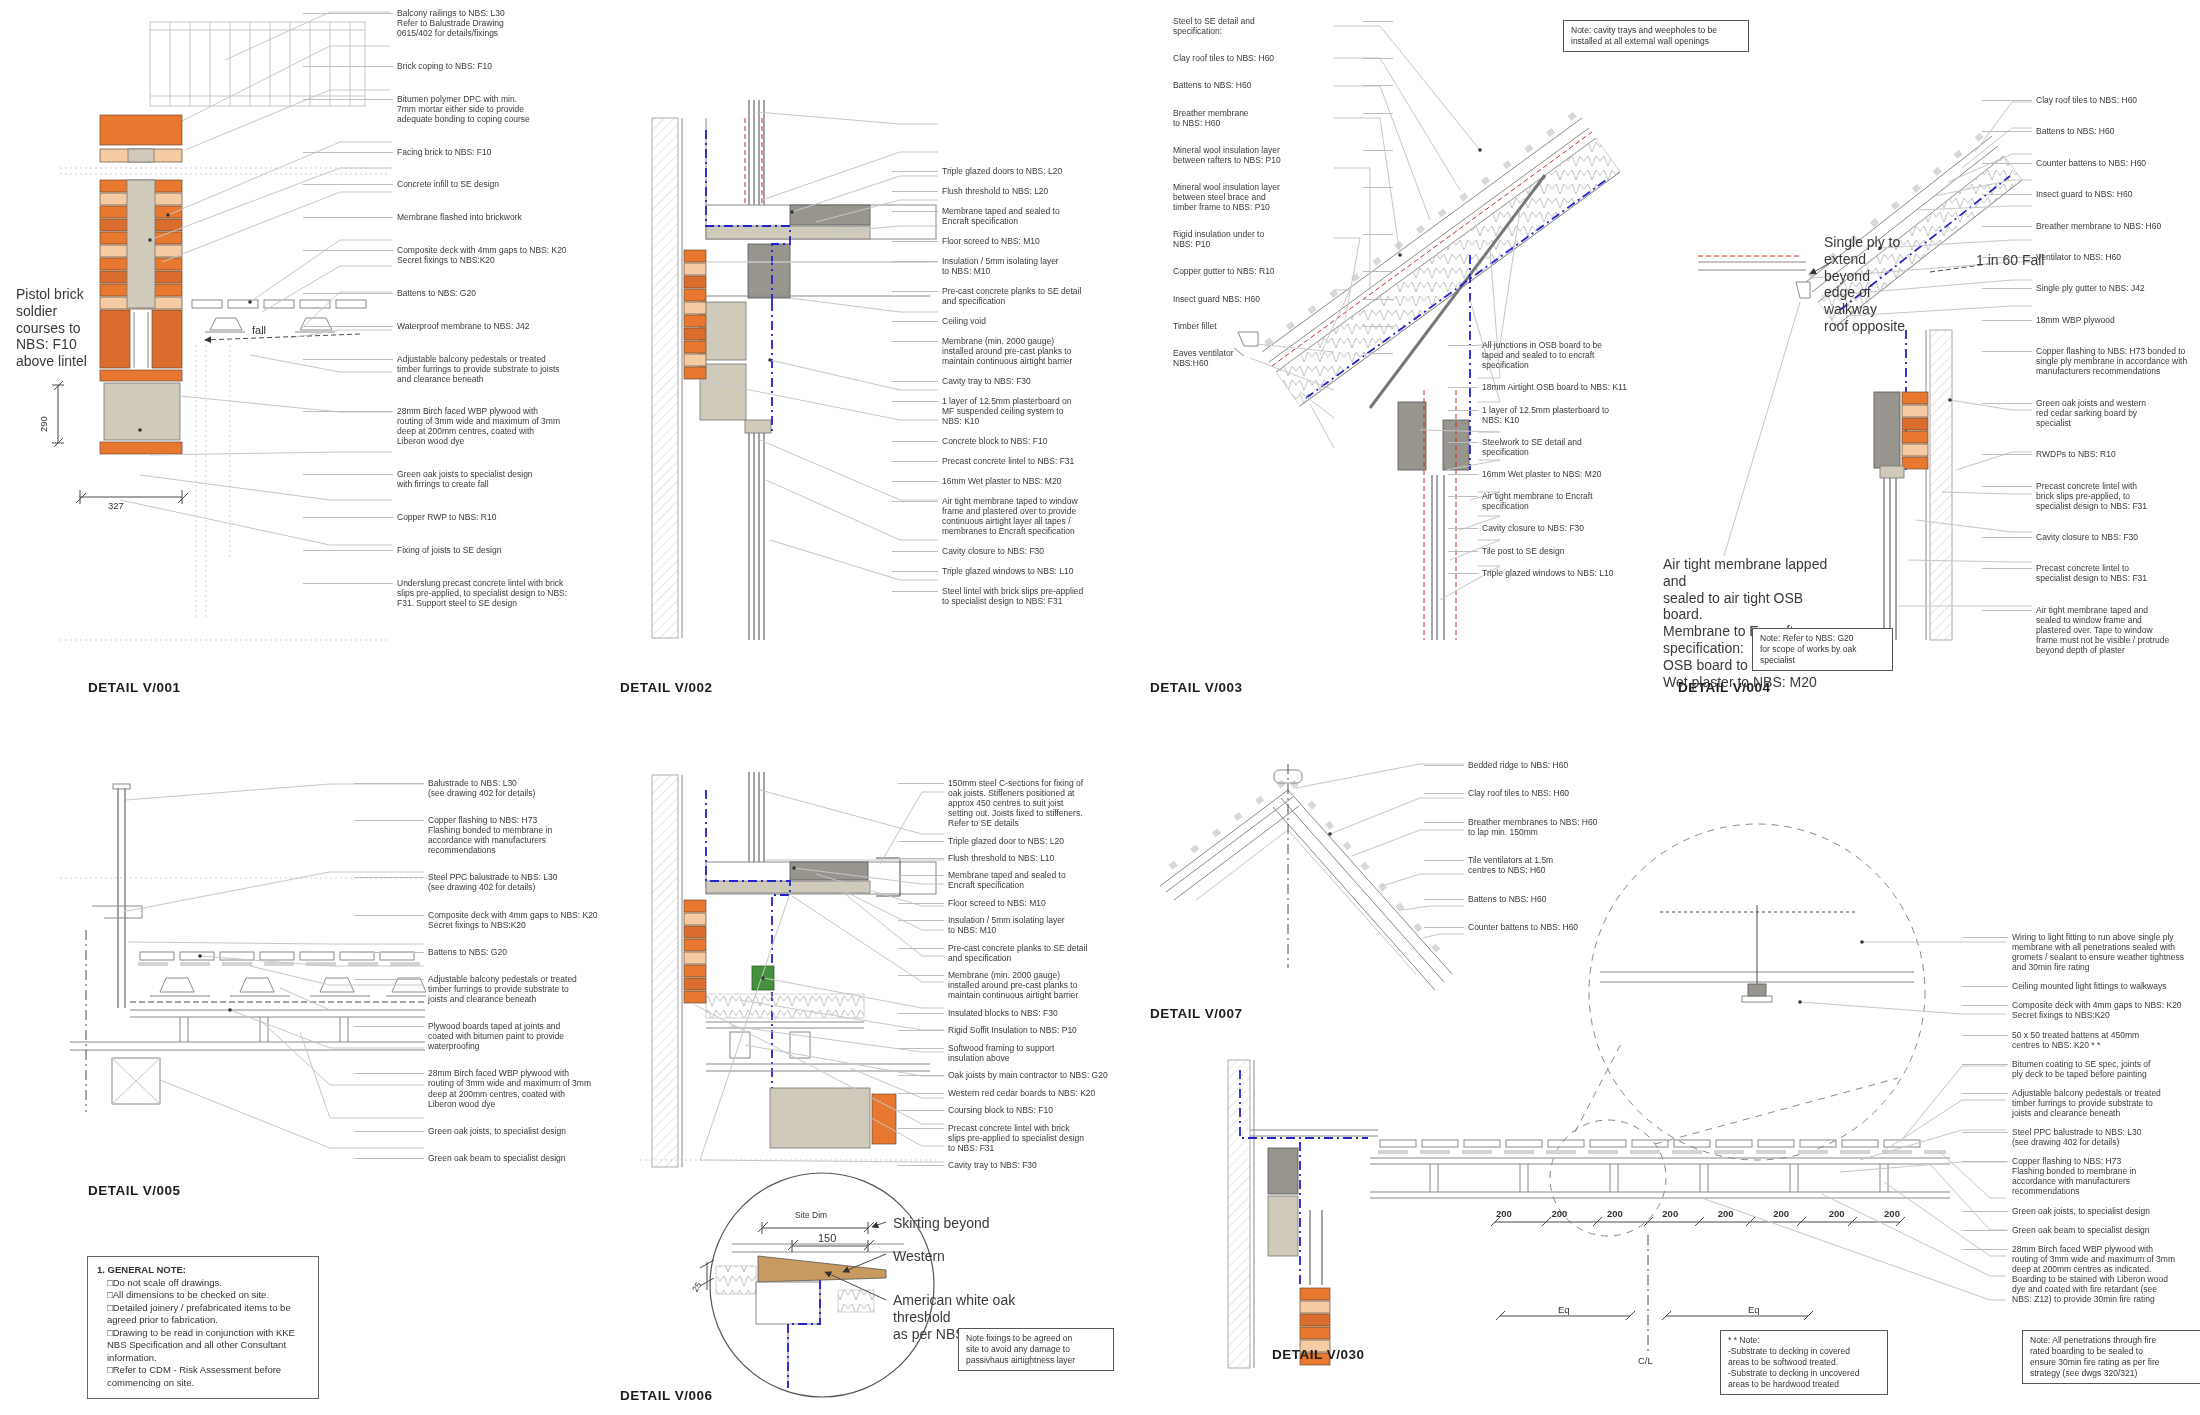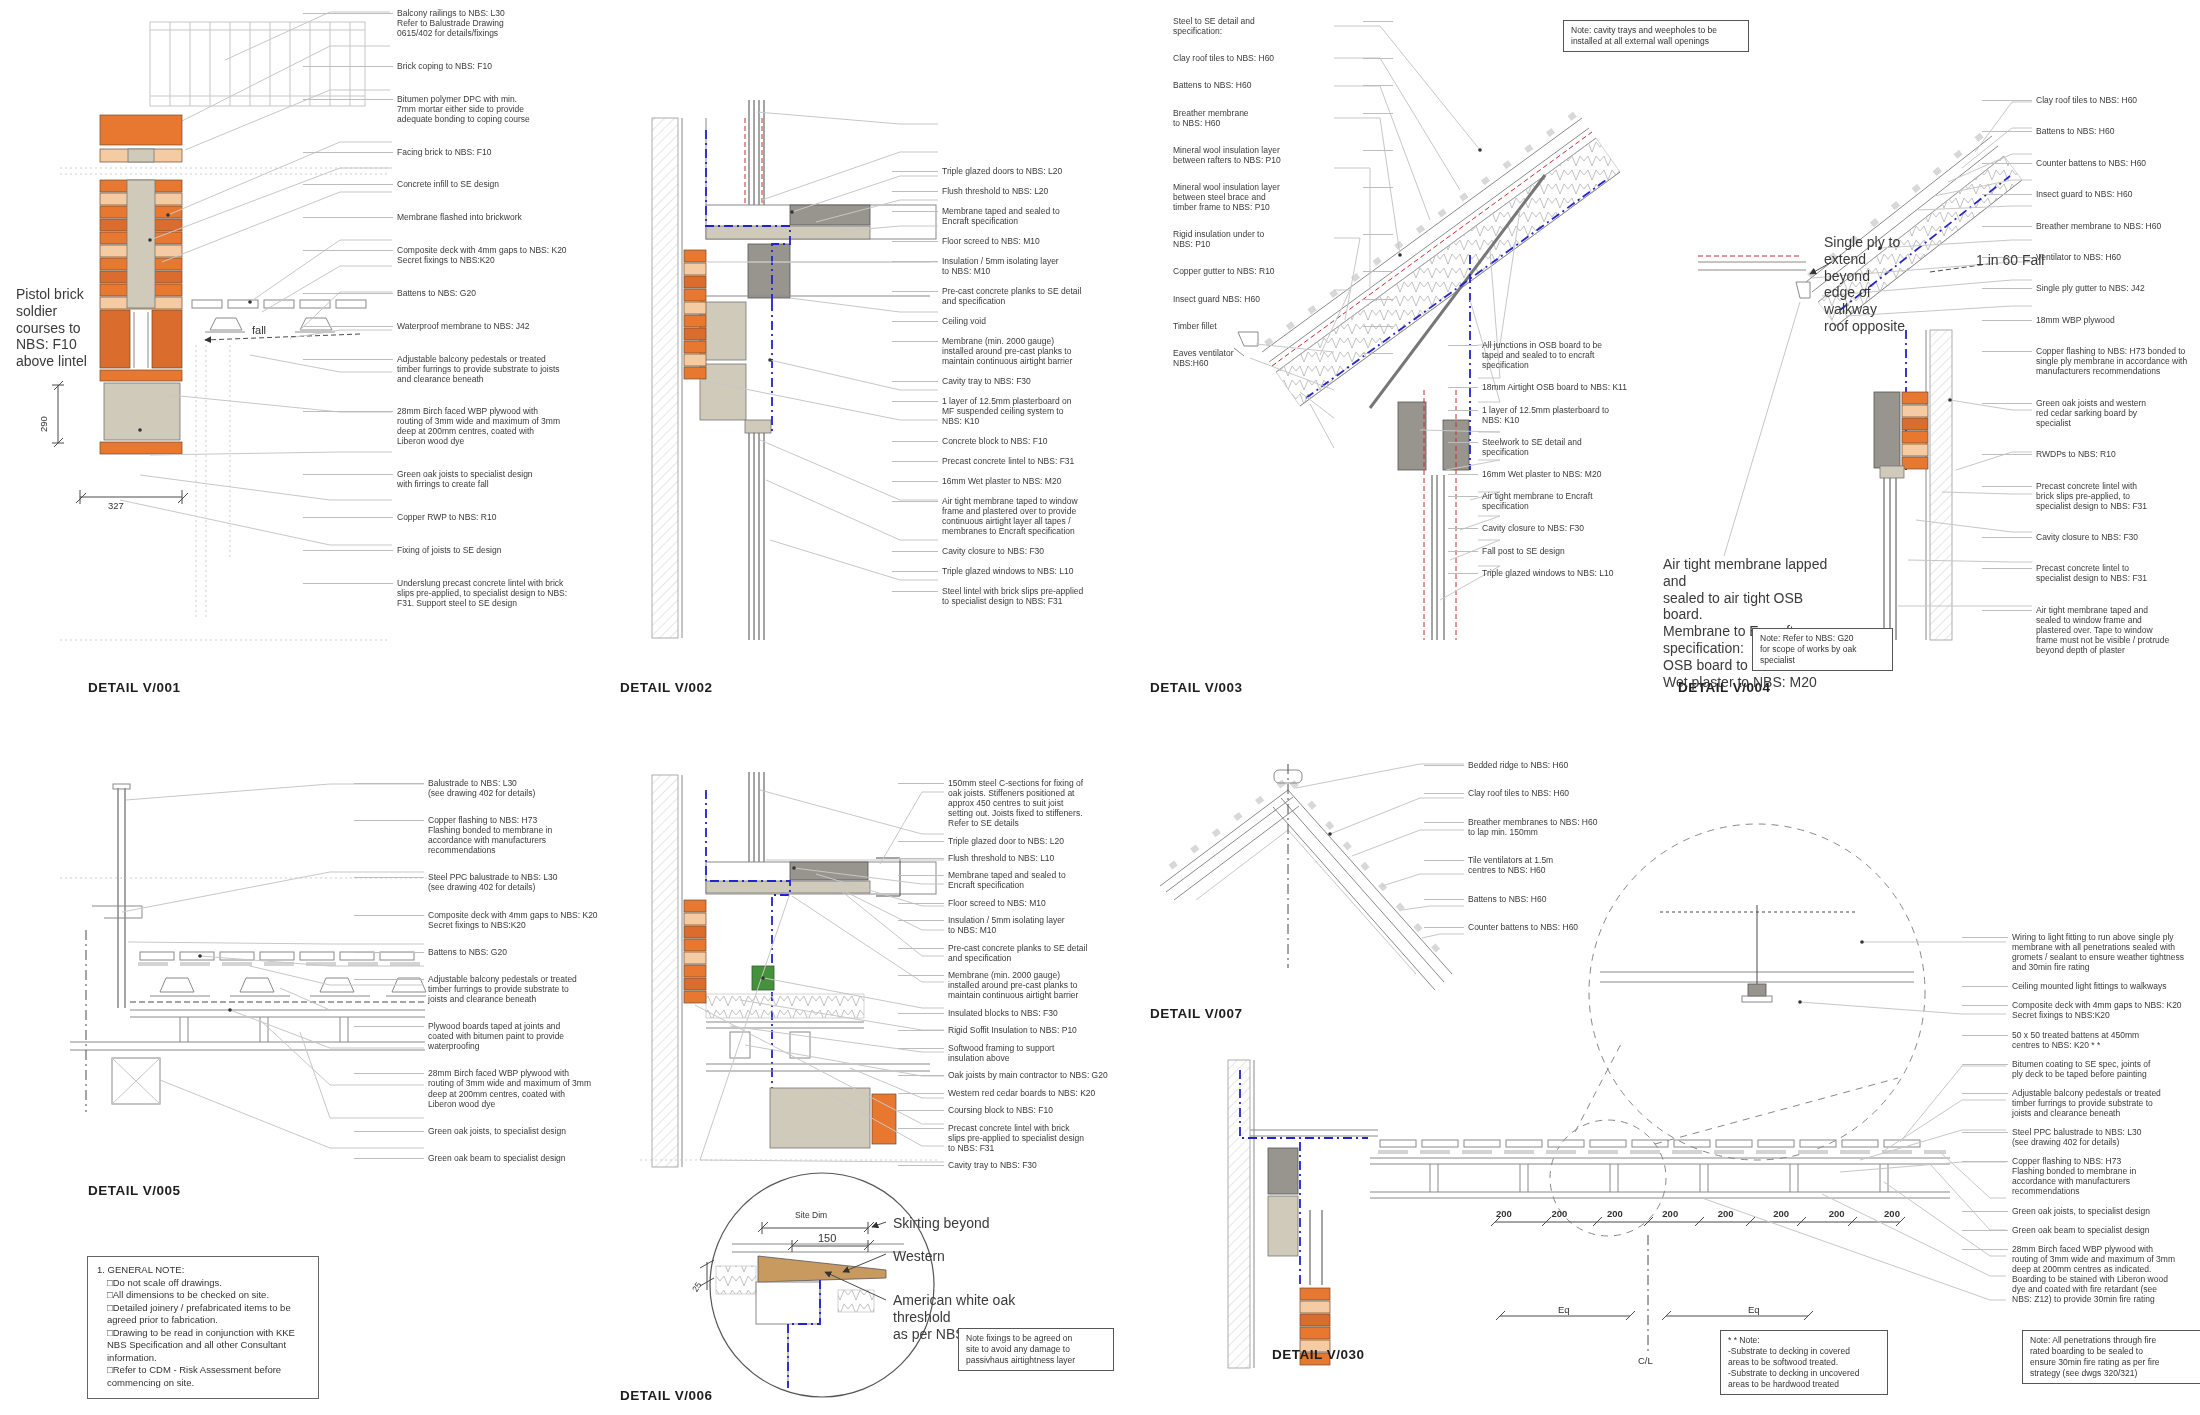--- a/index.html
+++ b/index.html
@@ -32,21 +32,21 @@
               width:var(--lead,42px);border-top:1px solid #bdbdbd;}
   .leads-right .li::before{right:auto;left:calc(100% + 4px);}
   .dtitle{position:absolute;font-size:13.5px;font-weight:bold;letter-spacing:.5px;color:#1d1d1d;}
   .small{position:absolute;font-size:14px;line-height:1.2;white-space:pre-line;color:#3a3a3a;}
   .dim{position:absolute;font-size:9.5px;color:#333;}
   .rot90{transform:rotate(-90deg);transform-origin:left top;}
   .note{position:absolute;border:1.2px solid #555;background:#fff;padding:4px 7px;
         font-size:8.5px;line-height:1.3;white-space:pre-line;color:#333;}
   .gnote{position:absolute;border:1.2px solid #666;background:#fff;padding:7px 9px 9px 9px;
          font-size:9.5px;line-height:1.32;color:#333;width:212px;}
-  .gnote .gn-title{font-weight:normal;}
+  .gnote .gn-title{font-weight:bold;}
   .gnote .gn-line{padding-left:10px;}
   .dimrow{position:absolute;display:flex;justify-content:space-between;}
   .dimrow .li{white-space:nowrap;font-weight:bold;}
   .dimrow .li::before{display:none;}
 </style>
 </head>
 <body>
 
 <div class="sheet">
 
@@ -406,21 +406,21 @@
 specification</span></div>
       <div class="li"><span>18mm Airtight OSB board to NBS: K11</span></div>
       <div class="li"><span>1 layer of 12.5mm plasterboard to
 NBS: K10</span></div>
       <div class="li"><span>Steelwork to SE detail and
 specification</span></div>
       <div class="li"><span>16mm Wet plaster to NBS: M20</span></div>
       <div class="li"><span>Air tight membrane to Encraft
 specification</span></div>
       <div class="li"><span>Cavity closure to NBS: F30</span></div>
-      <div class="li"><span>Fall post to SE design</span></div>
+      <div class="li"><span>Tile post to SE design</span></div>
       <div class="li"><span>Triple glazed windows to NBS: L10</span></div>
     </div>
 
   <div class="labels" style="left:2036px;top:95px;width:162px;height:560px;--lead:50px">
 
   <div class="li"><span>Clay roof tiles to NBS: H60</span></div>
       <div class="li"><span>Battens to NBS: H60</span></div>
       <div class="li"><span>Counter battens to NBS: H60</span></div>
       <div class="li"><span>Insect guard to NBS: H60</span></div>
       <div class="li"><span>Breather membrane to NBS: H60</span></div>

